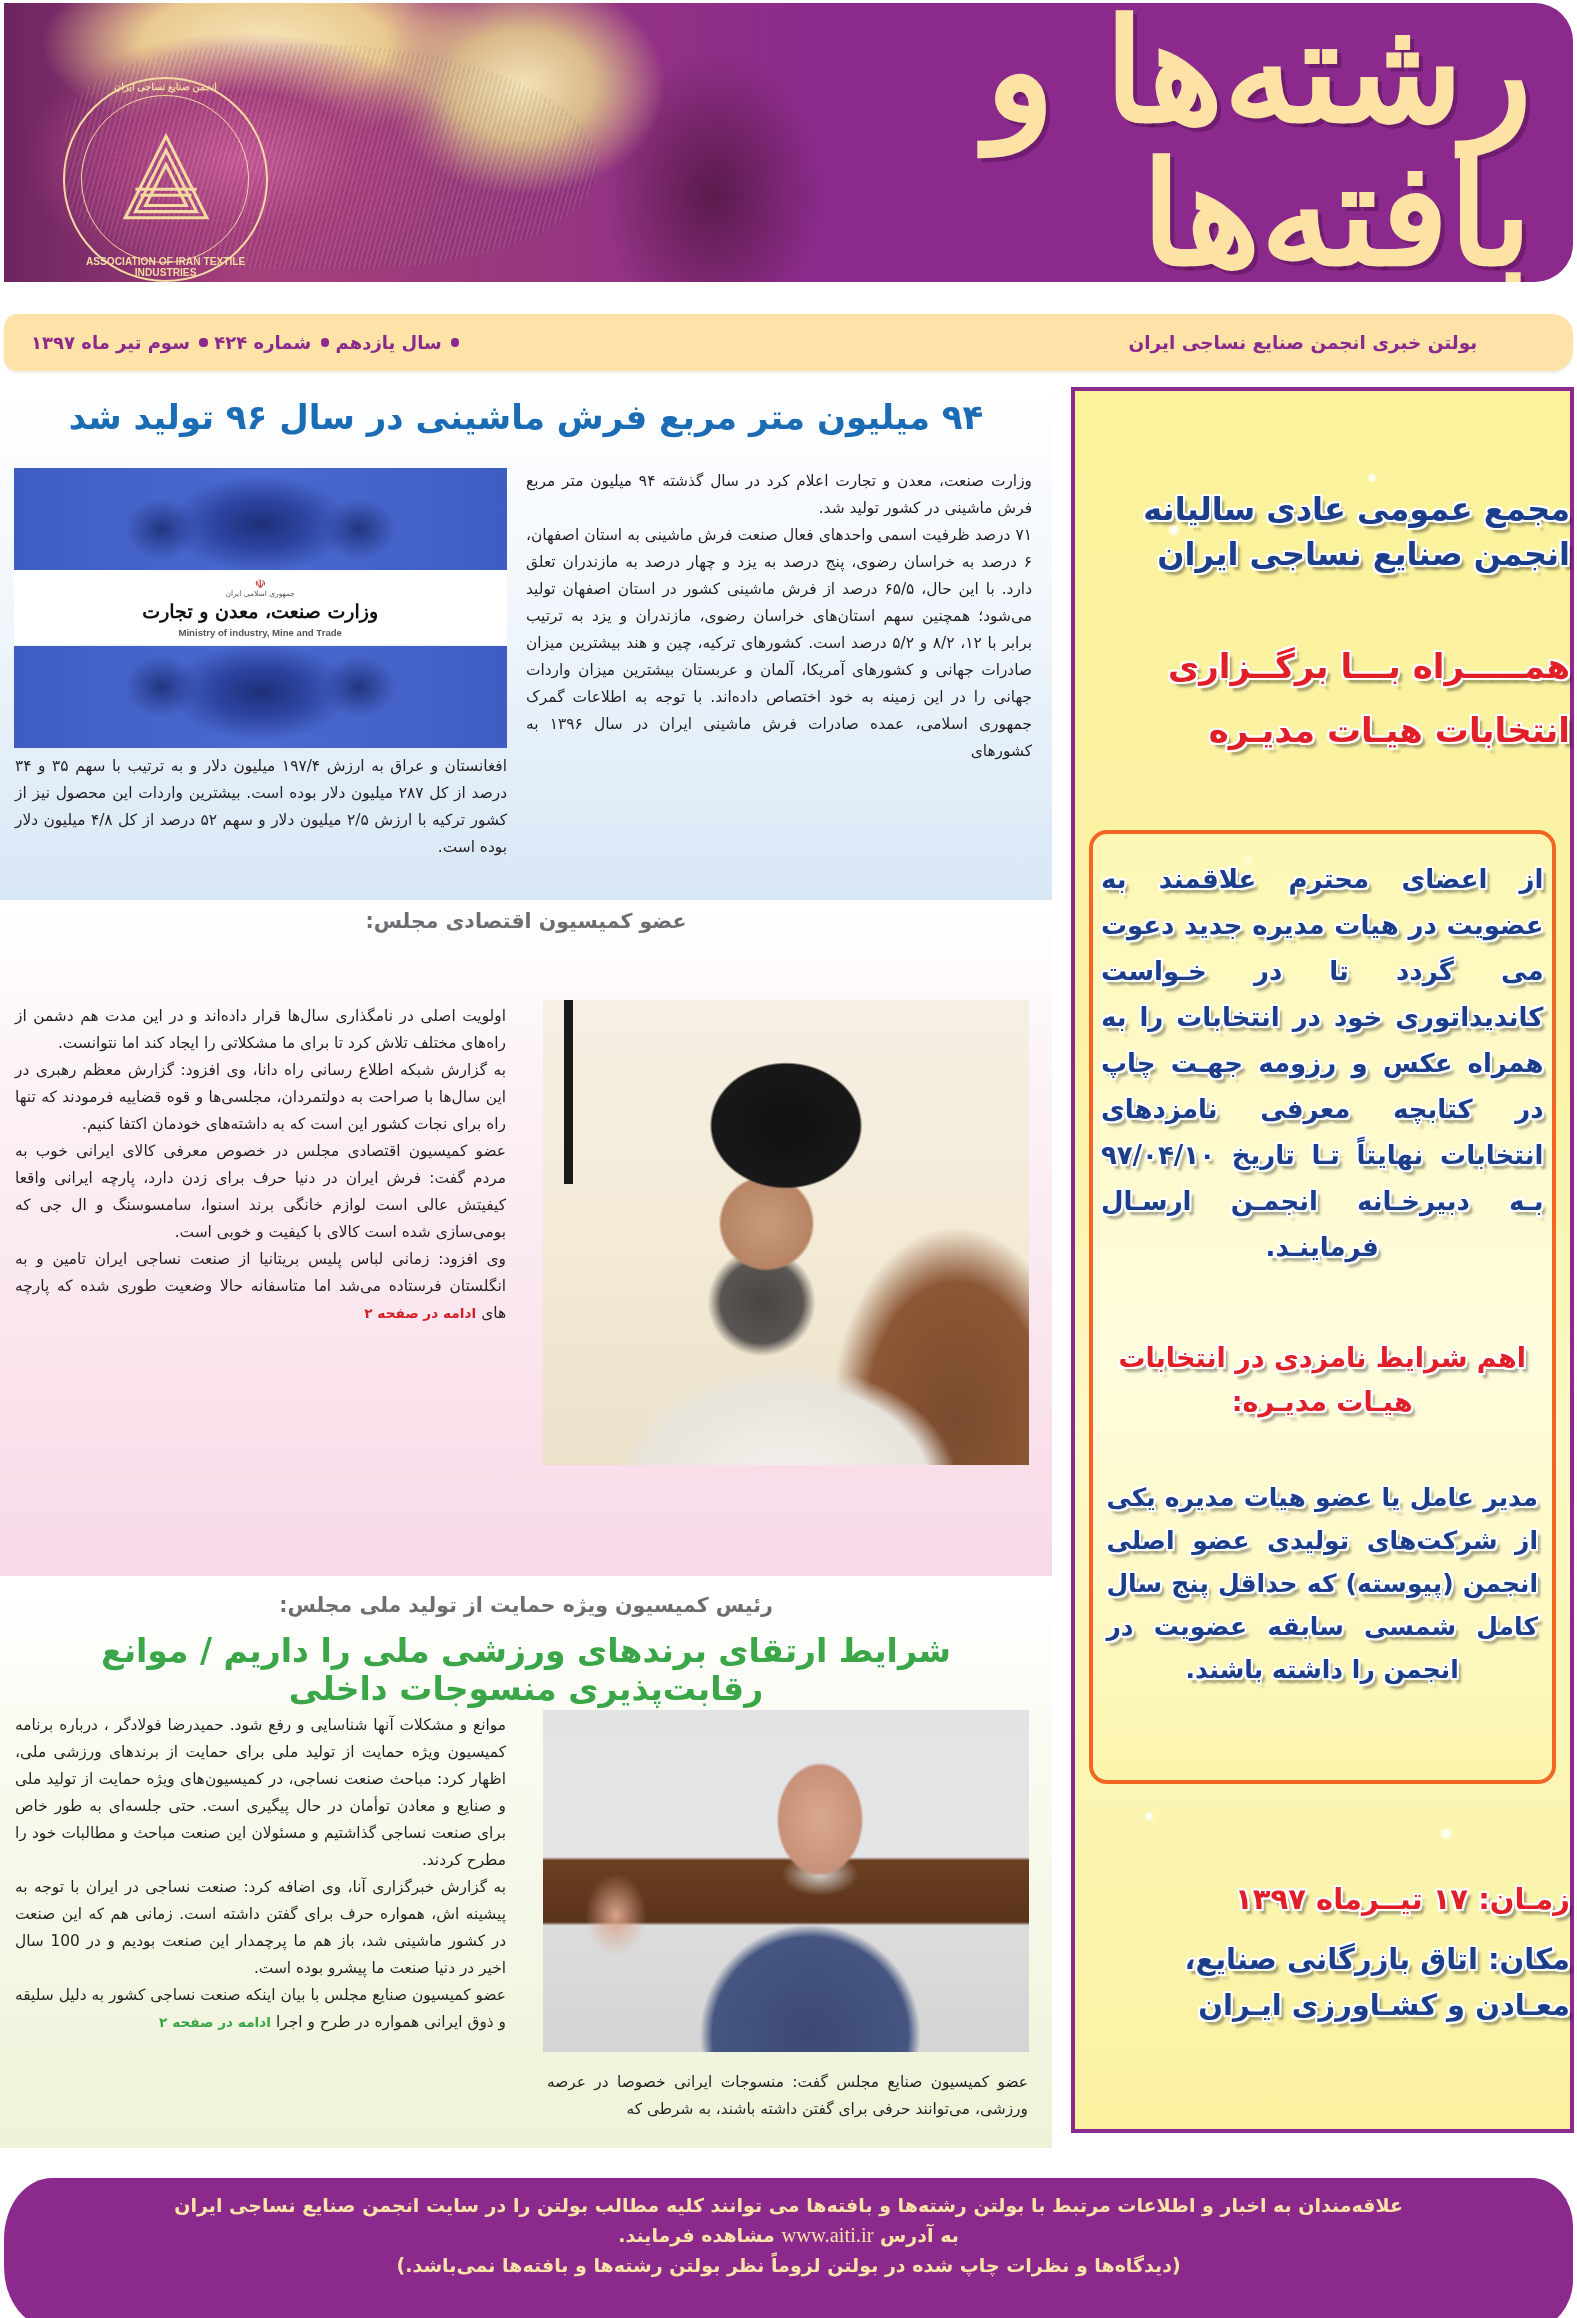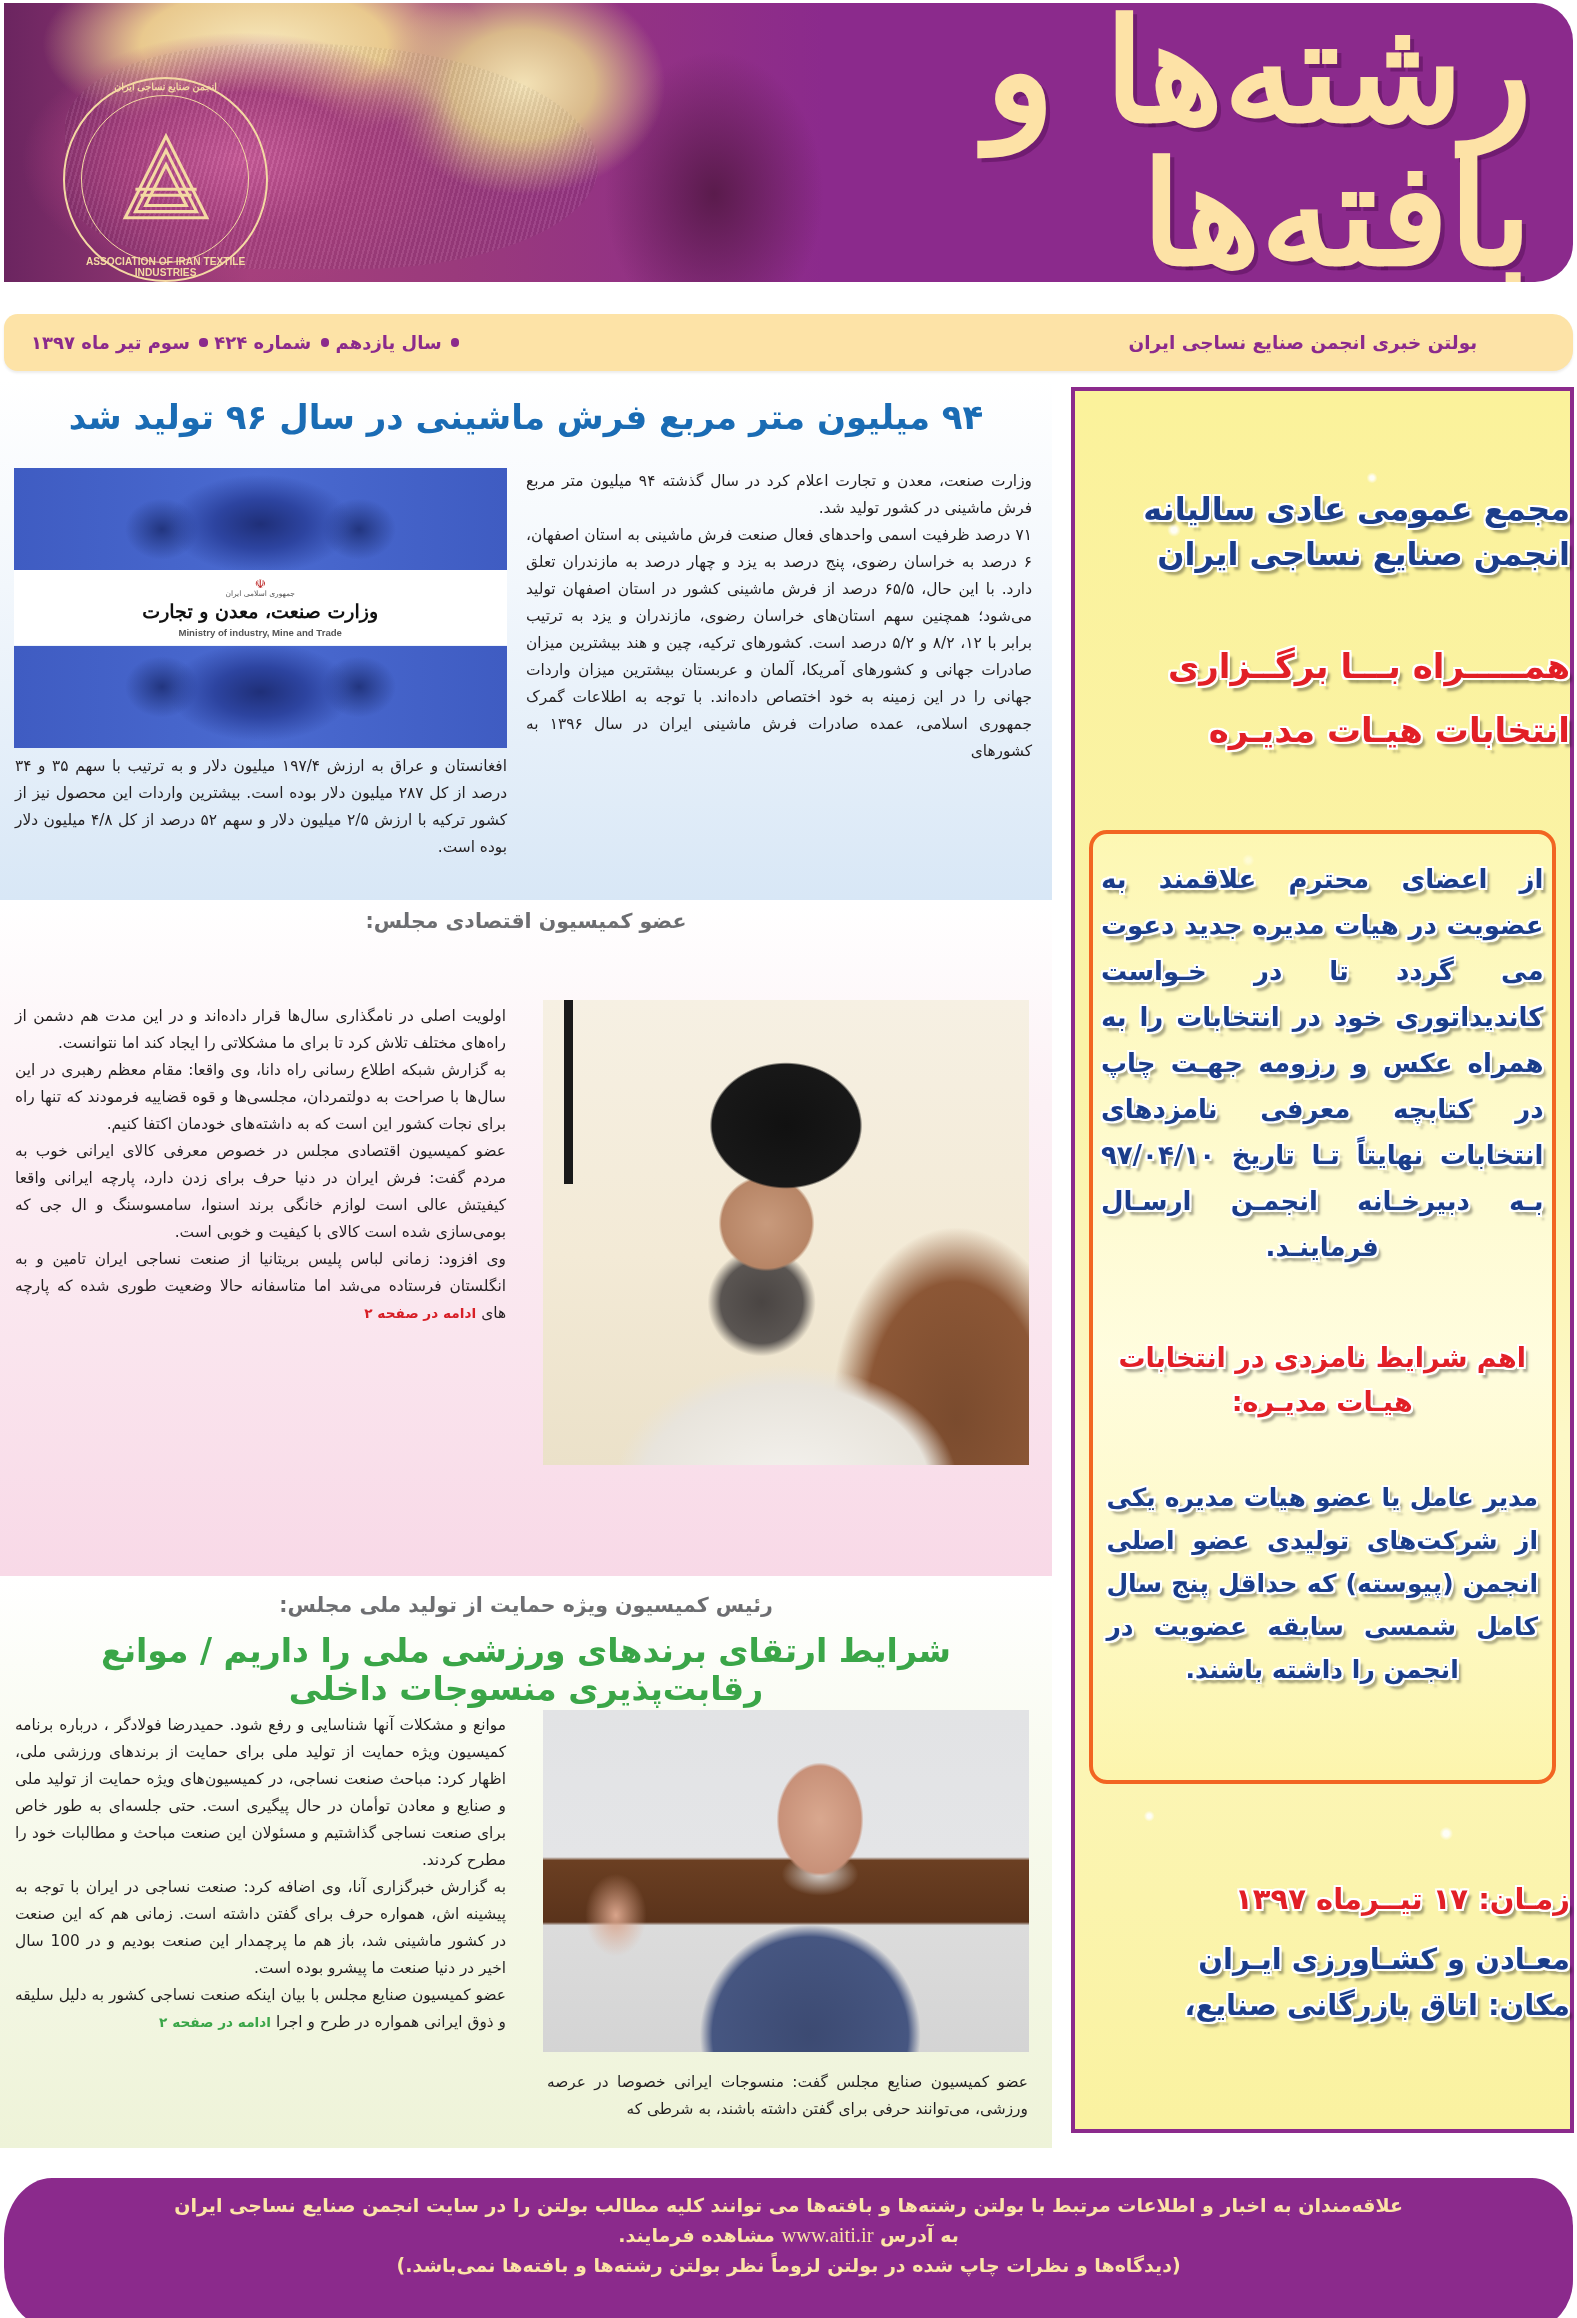--- a/index.html
+++ b/index.html
@@ -261,21 +261,21 @@
     </div>
   </article>
 
   <article class="article article-2">
     <div class="kicker" style="top:8.2px;">عضو کمیسیون اقتصادی مجلس:</div>
 
     <div class="photo photo-cleric" style="top:99px;"></div>
 
     <div class="body-text" style="left:15px; width:491px; top:102px;">
       <p>اولویت اصلی در نامگذاری سال‌ها قرار داده‌اند و در این مدت هم دشمن از راه‌های مختلف تلاش کرد تا برای ما مشکلاتی را ایجاد کند اما نتوانست.</p>
-      <p>به گزارش شبکه اطلاع رسانی راه دانا،  وی واقعا: مقام معظم رهبری در این سال‌ها با صراحت به دولتمردان، مجلسی‌ها و قوه قضاییه فرمودند که تنها راه برای نجات کشور این است که به داشته‌های خودمان اکتفا کنیم.</p>
+      <p>به گزارش شبکه اطلاع رسانی راه دانا،  وی افزود: گزارش معظم رهبری در این سال‌ها با صراحت به دولتمردان، مجلسی‌ها و قوه قضاییه فرمودند که تنها راه برای نجات کشور این است که به داشته‌های خودمان اکتفا کنیم.</p>
       <p>عضو کمیسیون اقتصادی مجلس در خصوص معرفی کالای ایرانی خوب به مردم گفت: فرش ایران در دنیا حرف برای زدن دارد، پارچه ایرانی واقعا کیفیتش عالی است لوازم خانگی  برند اسنوا، سامسوسنگ و ال جی که بومی‌سازی شده است کالای با کیفیت و خوبی است.</p>
       <p><span>وی افزود: زمانی لباس پلیس بریتانیا از صنعت نساجی ایران تامین و به  انگلستان فرستاده می‌شد اما متاسفانه حالا وضعیت طوری شده که پارچه های</span> <span class="continue-link">ادامه در صفحه ۲</span></p>
     </div>
   </article>
 
   <article class="article article-3">
     <div class="kicker" style="top:16.4px;">رئیس کمیسیون ویژه حمایت از تولید ملی مجلس:</div>
     <h2 class="headline green" style="top:55px;">شرایط ارتقای برندهای ورزشی ملی را داریم / موانع رقابت‌پذیری منسوجات داخلی</h2>
 
     <div class="photo photo-mp2" style="top:133px; height:342px;"></div>
@@ -306,22 +306,22 @@
       <div>هیـات مدیـره:</div>
     </div>
     <div class="sb-cond-body outline-white">مدیر عامل یا عضو هیات مدیره یکی از شرکت‌های تولیدی عضو اصلی انجمن (پیوسته) که حداقل پنج سال کامل شمسی سابقه عضویت در انجمن را داشته باشند.</div>
   </div>
 
   <div class="sb-block sb-time outline-white">
     <span>زمـان:</span>
     <span>۱۷ تیــرماه ۱۳۹۷</span>
   </div>
   <div class="sb-block sb-place outline-white">
+    <div>مکان: اتاق بازرگانی صنایع،</div>
     <div>معـادن و کشـاورزی ایـران</div>
-    <div>مکان: اتاق بازرگانی صنایع،</div>
   </div>
 </aside>
 
 <footer class="footer">
   <div class="line">علاقه‌مندان به اخبار و اطلاعات مرتبط با بولتن رشته‌ها و بافته‌ها می توانند کلیه مطالب بولتن را در سایت انجمن صنایع نساجی ایران</div>
   <div class="line">
     <span>به آدرس</span>
     <span class="url">www.aiti.ir</span>
     <span>مشاهده فرمایند.</span>
   </div>

